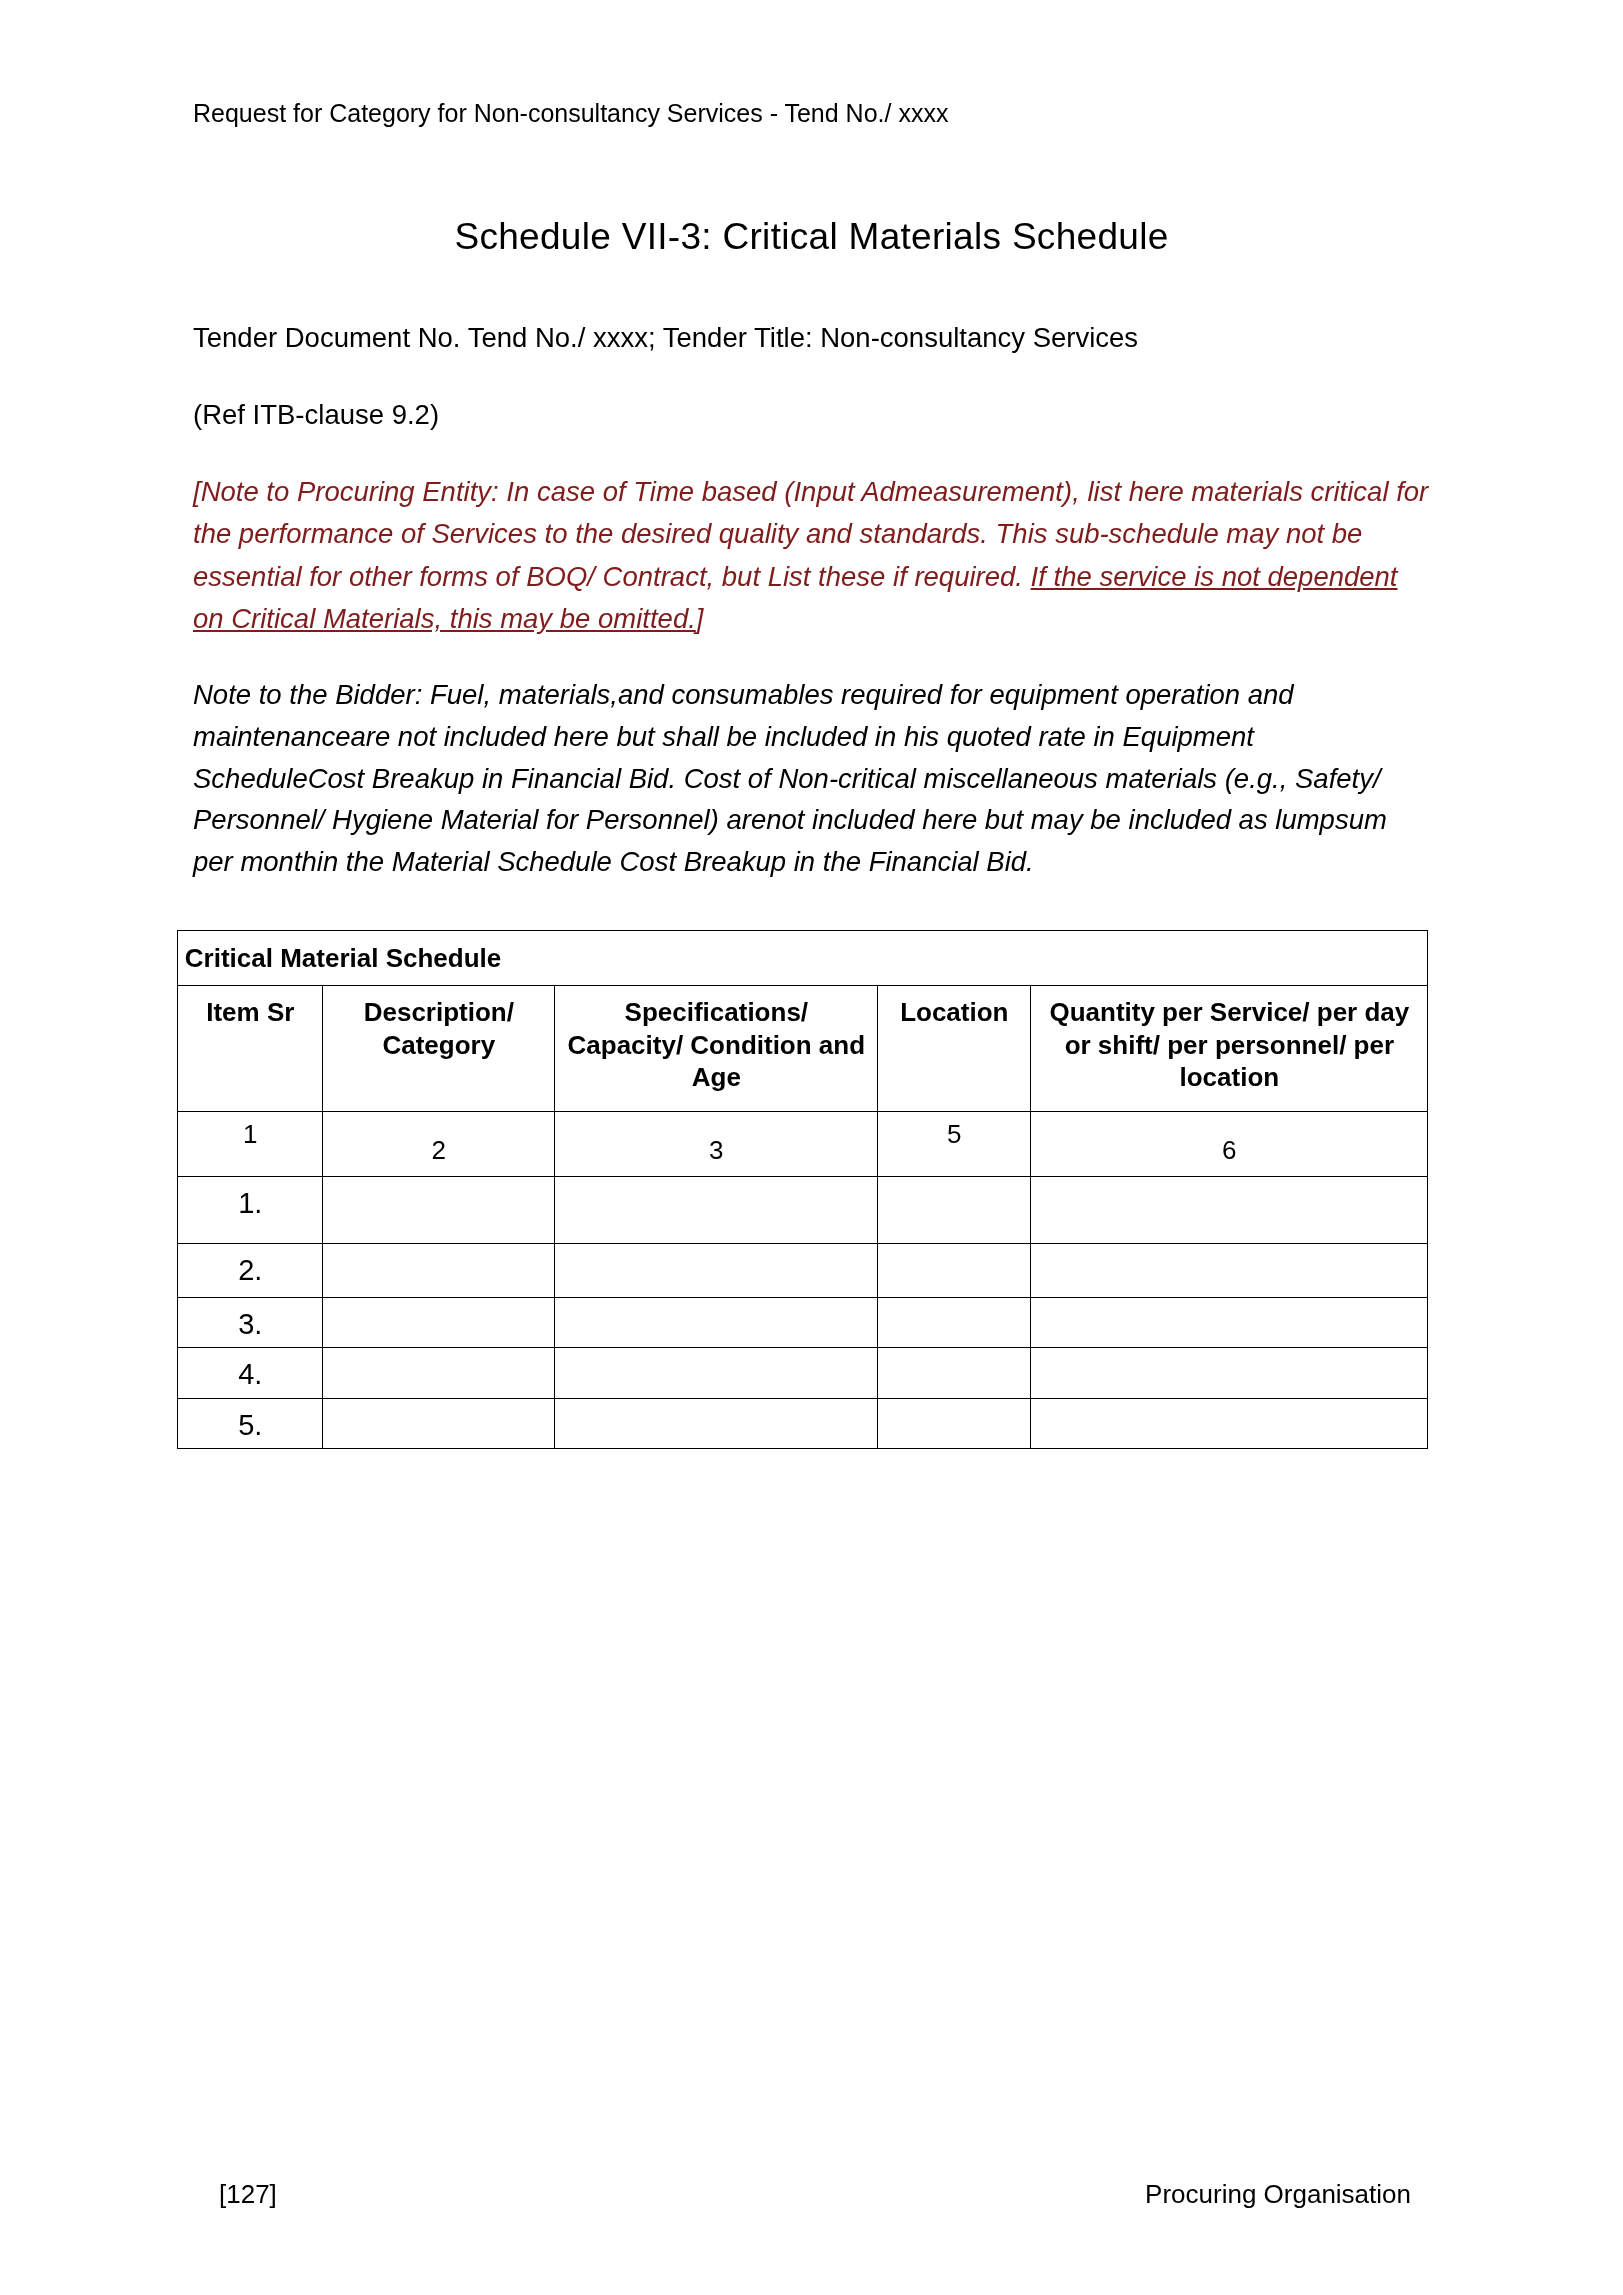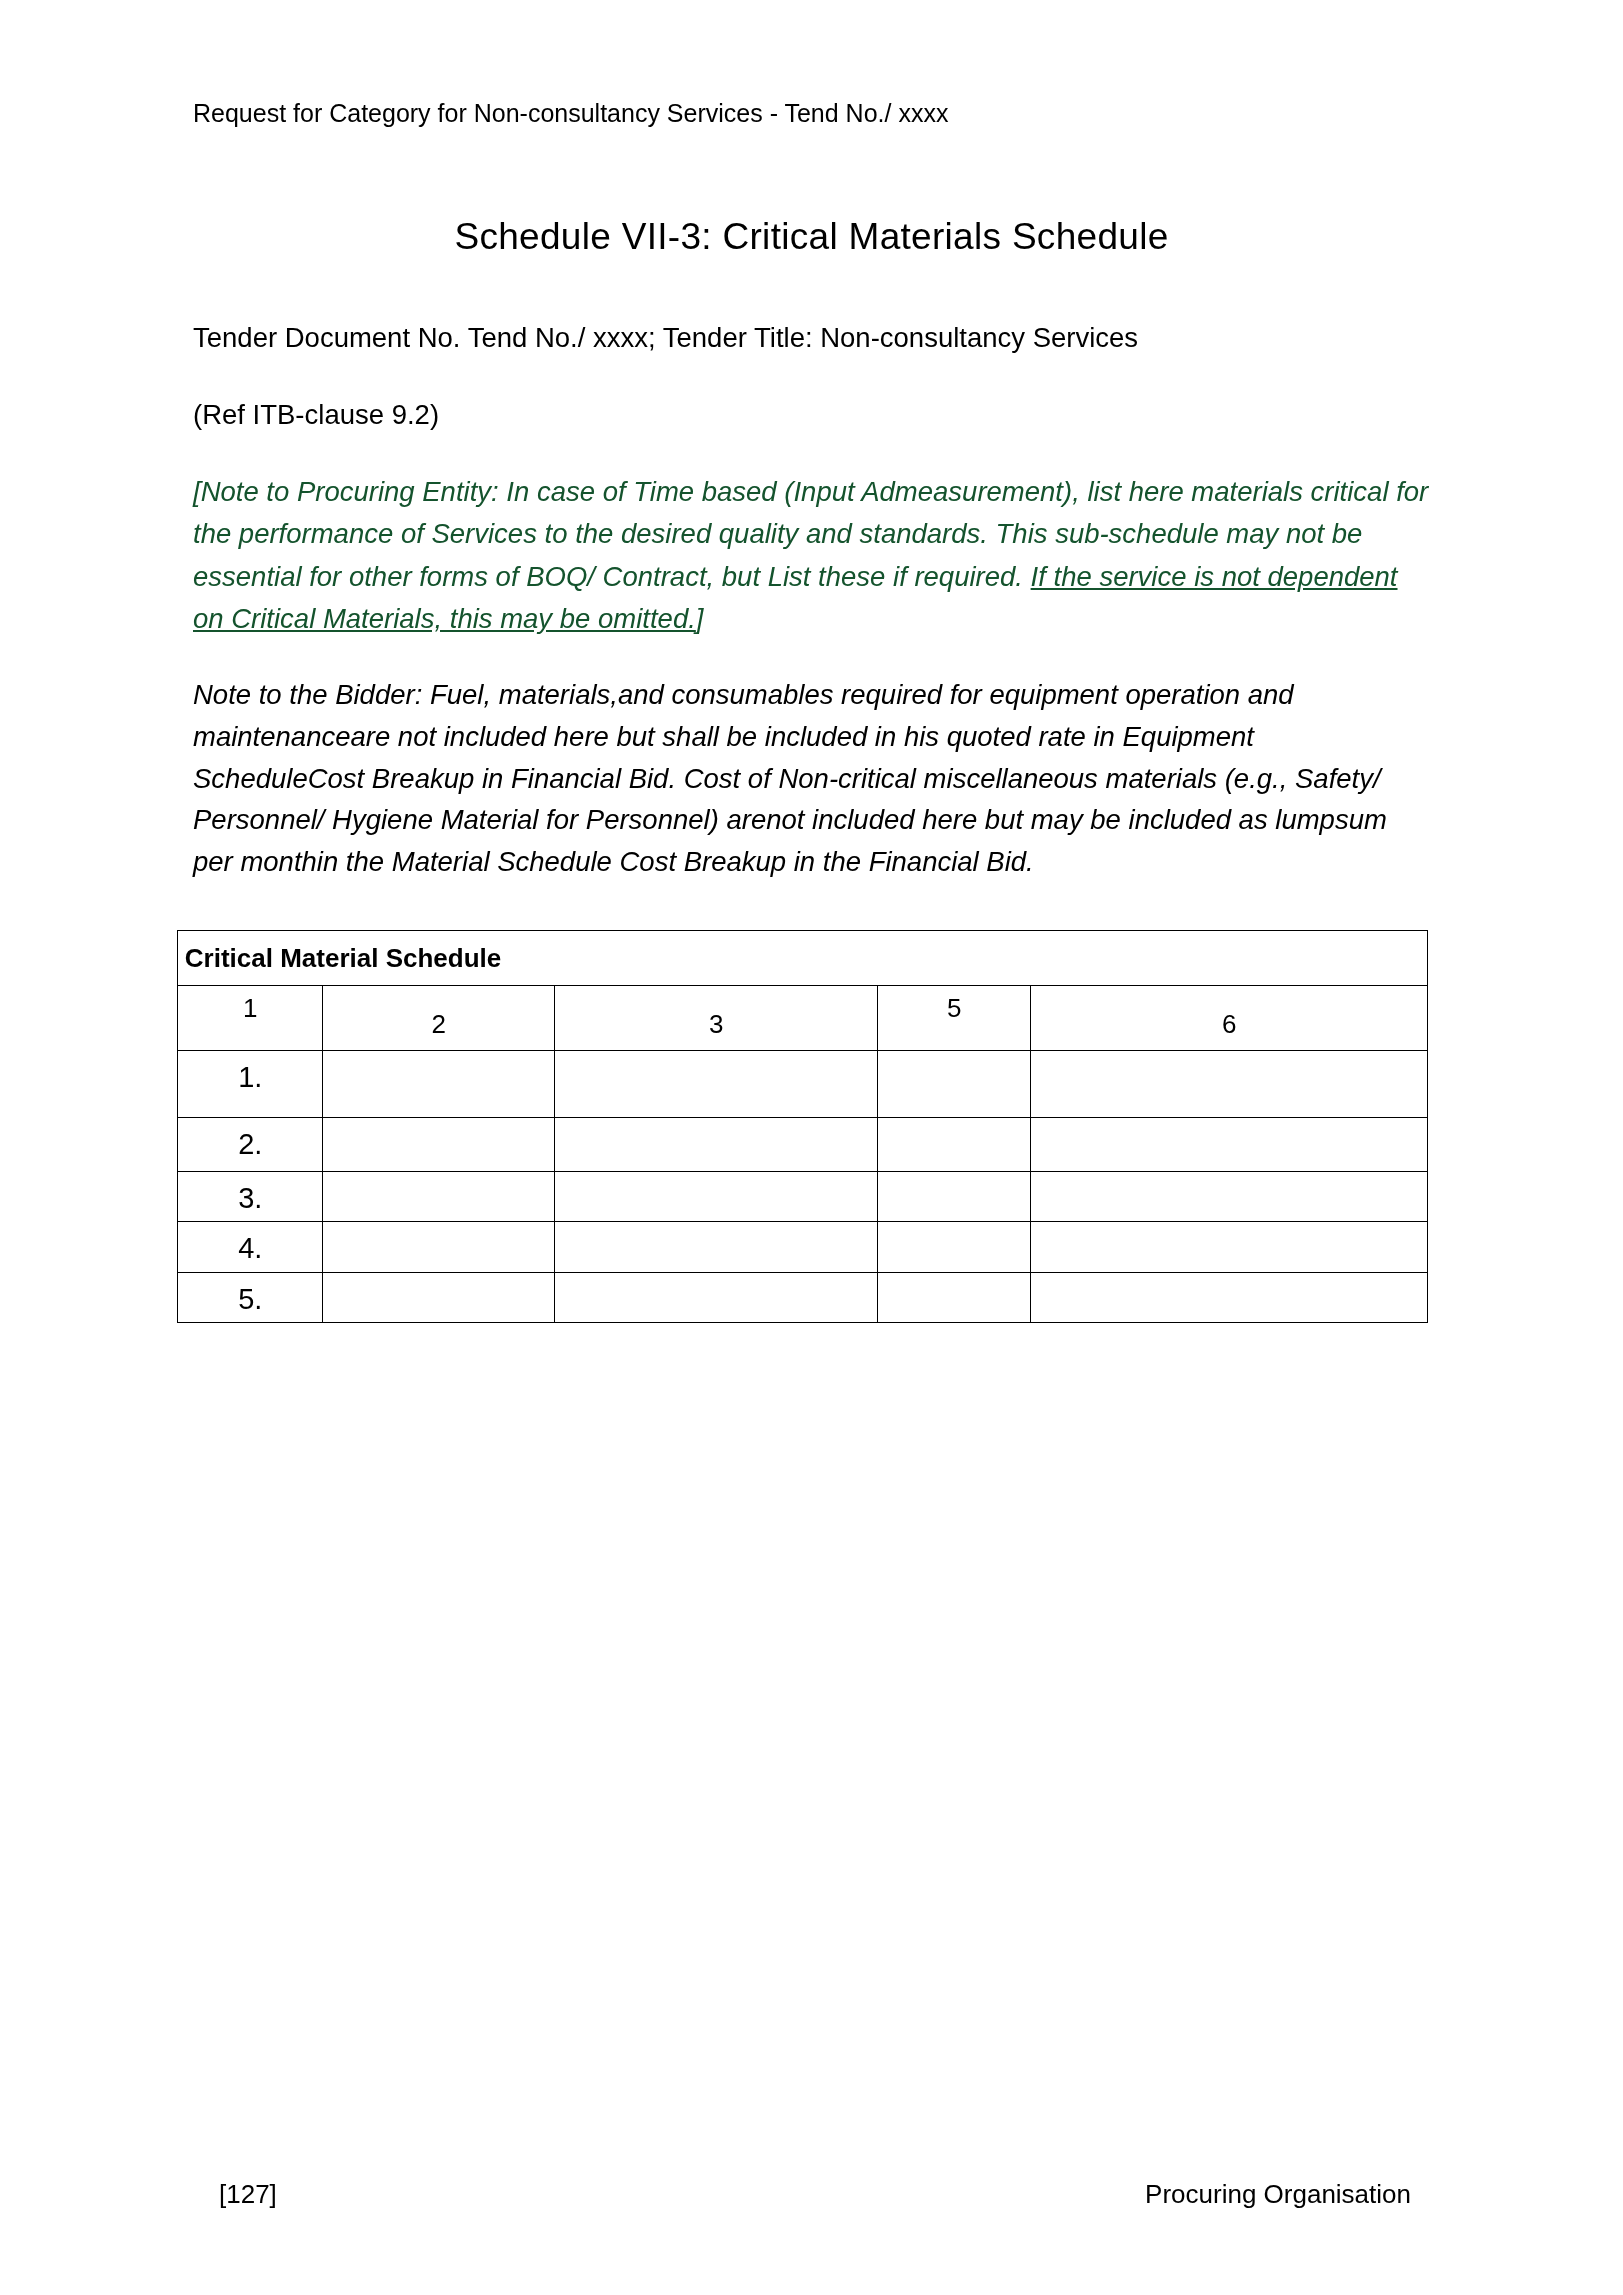--- a/index.html
+++ b/index.html
@@ -37,21 +37,21 @@
     line-height: 1.3;
   }
   .ref-line {
     font-size: 27.5px;
     margin: 41px 0 0 0;
     line-height: 1.3;
   }
   .note-procuring {
     font-size: 27.5px;
     font-style: italic;
-    color: #14532d;
+    color: #7f1d1d;
     line-height: 1.55;
     margin: 38px 0 0 0;
   }
   .note-procuring .underlined {
     text-decoration: underline;
   }
   .note-bidder {
     font-size: 27.5px;
     font-style: italic;
     color: #000000;
@@ -146,20 +146,27 @@
           <col class="c2">
           <col class="c3">
           <col class="c4">
           <col class="c5">
       </colgroup>
       <tbody>
         <tr>
           <td class="table-title-cell" colspan="5">Critical Material Schedule</td>
         </tr>
         <tr>
+          <th class="col-head">Item Sr</th>
+          <th class="col-head">Description/ Category</th>
+          <th class="col-head">Specifications/ Capacity/ Condition and Age</th>
+          <th class="col-head">Location</th>
+          <th class="col-head">Quantity per Service/ per day or shift/ per personnel/ per location</th>
+        </tr>
+        <tr>
           <td class="col-num num-high">1</td>
           <td class="col-num num-low">2</td>
           <td class="col-num num-low">3</td>
           <td class="col-num num-high">5</td>
           <td class="col-num num-low">6</td>
         </tr>
 
         <tr class="r1">
           <td class="item-cell">1.</td>
           <td></td>

